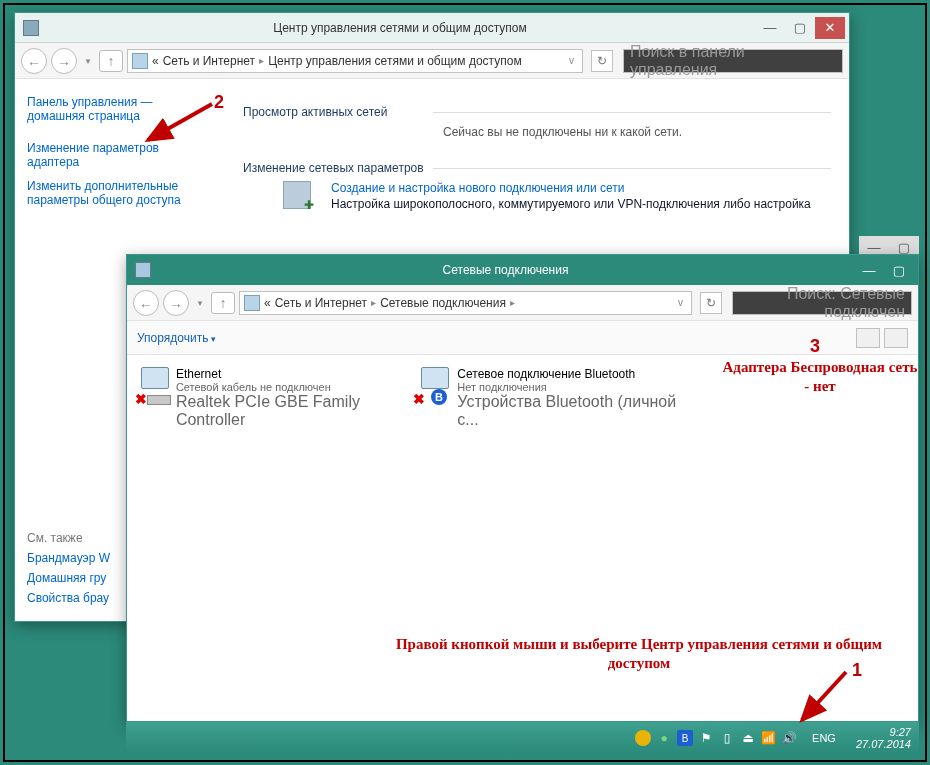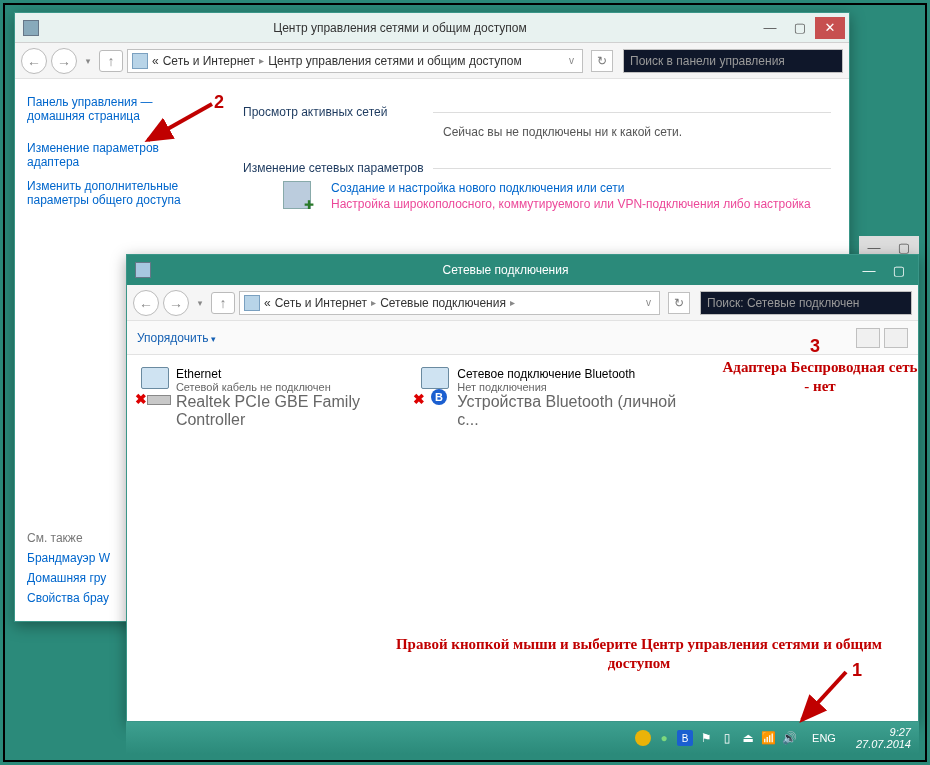--- a/index.html
+++ b/index.html
@@ -48,21 +48,21 @@
     width:26px;height:26px;border:1px solid #bbb;border-radius:50%;display:flex;align-items:center;justify-content:center;color:#888;font-size:14px;background:#fff;
   }
   .navchev {width:14px;height:20px;display:flex;align-items:center;justify-content:center;color:#888;font-size:9px;}
   .breadcrumb {
     flex:1; height:24px; border:1px solid #c0c0c0; background:#fff; display:flex; align-items:center; padding:0 4px; font-size:12px; color:#333; overflow:hidden;
   }
   .breadcrumb .bc-icon { width:16px;height:16px;background:#b8d4e8;border:1px solid #7aa0c0;margin-right:4px; }
   .breadcrumb .bc-chev { color:#888; margin:0 4px; font-size:10px; }
   .refresh { width:22px;height:22px;border:1px solid #c0c0c0;background:#fff;display:flex;align-items:center;justify-content:center;color:#777;font-size:12px;margin-left:4px;}
   .searchbox {
-    width:220px;height:24px;border:1px solid #c0c0c0;background:#0f172a;padding:0 6px;color:#999;font-size:12px;display:flex;align-items:center;margin-left:6px;
+    width:220px;height:24px;border:1px solid #c0c0c0;background:#404040;padding:0 6px;color:#999;font-size:16px;display:flex;align-items:center;margin-left:6px;
   }
   .ncpa-body { display:flex; height:calc(100% - 66px); }
   .sidebar { width:210px; padding:16px 12px; border-right:none; }
   .sidebar a { color:#0066cc; text-decoration:none; display:block; margin-bottom:10px; cursor:pointer; }
   .main { flex:1; padding:16px 18px; color:#333; }
   .main h2 { color:#1560b3; font-weight:normal; font-size:15px; margin:0 0 14px 0; }
   .section-title { font-size:12px; color:#1d3a5f; margin:10px 0 6px 0; position:relative; }
   .section-title::after { content:""; position:absolute; left:190px; right:0; top:50%; height:1px; background:#ddd; }
   .sub { color:#555; margin-left:40px; font-size:12px; }
   .linkline { display:flex; align-items:flex-start; gap:20px; margin-top:6px; margin-left:40px;}
@@ -145,21 +145,21 @@
       <a>Изменить дополнительные параметры общего доступа</a>
     </div>
     <div class="main">
       <div class="section-title">Просмотр активных сетей</div>
       <div class="sub" style="margin-left:200px;">Сейчас вы не подключены ни к какой сети.</div>
       <div class="section-title" style="margin-top:22px;">Изменение сетевых параметров</div>
       <div class="linkline">
         <div class="icon"></div>
         <div>
           <a>Создание и настройка нового подключения или сети</a>
-          <div style="color:#ec4899;font-size:12px;margin-top:2px;">Настройка широкополосного, коммутируемого или VPN-подключения либо настройка</div>
+          <div style="color:#0f172a;font-size:12px;margin-top:2px;">Настройка широкополосного, коммутируемого или VPN-подключения либо настройка</div>
         </div>
       </div>
     </div>
   </div>
   <div class="seealso">
     <div class="hdr">См. также</div>
     <a>Брандмауэр W</a>
     <a>Домашняя гру</a>
     <a>Свойства брау</a>
   </div>
@@ -188,21 +188,21 @@
       <span class="bc-icon"></span>
       <span>«</span>
       <span style="margin-left:4px;">Сеть и Интернет</span>
       <span class="bc-chev">▸</span>
       <span>Сетевые подключения</span>
       <span class="bc-chev">▸</span>
       <span style="flex:1"></span>
       <span style="color:#888;font-size:10px;margin-right:4px;">v</span>
     </div>
     <div class="refresh">↻</div>
-    <div class="searchbox" style="width:212px;">
+    <div class="searchbox" style="width:180px;text-align:right;">
       <span>Поиск: Сетевые подключен</span>
     </div>
   </div>
   <div class="cmdbar">
     <span class="organize">Упорядочить</span>
     <span class="spacer"></span>
     <div class="viewbtn"></div>
     <div class="viewbtn"></div>
   </div>
   <div class="conn-area">

